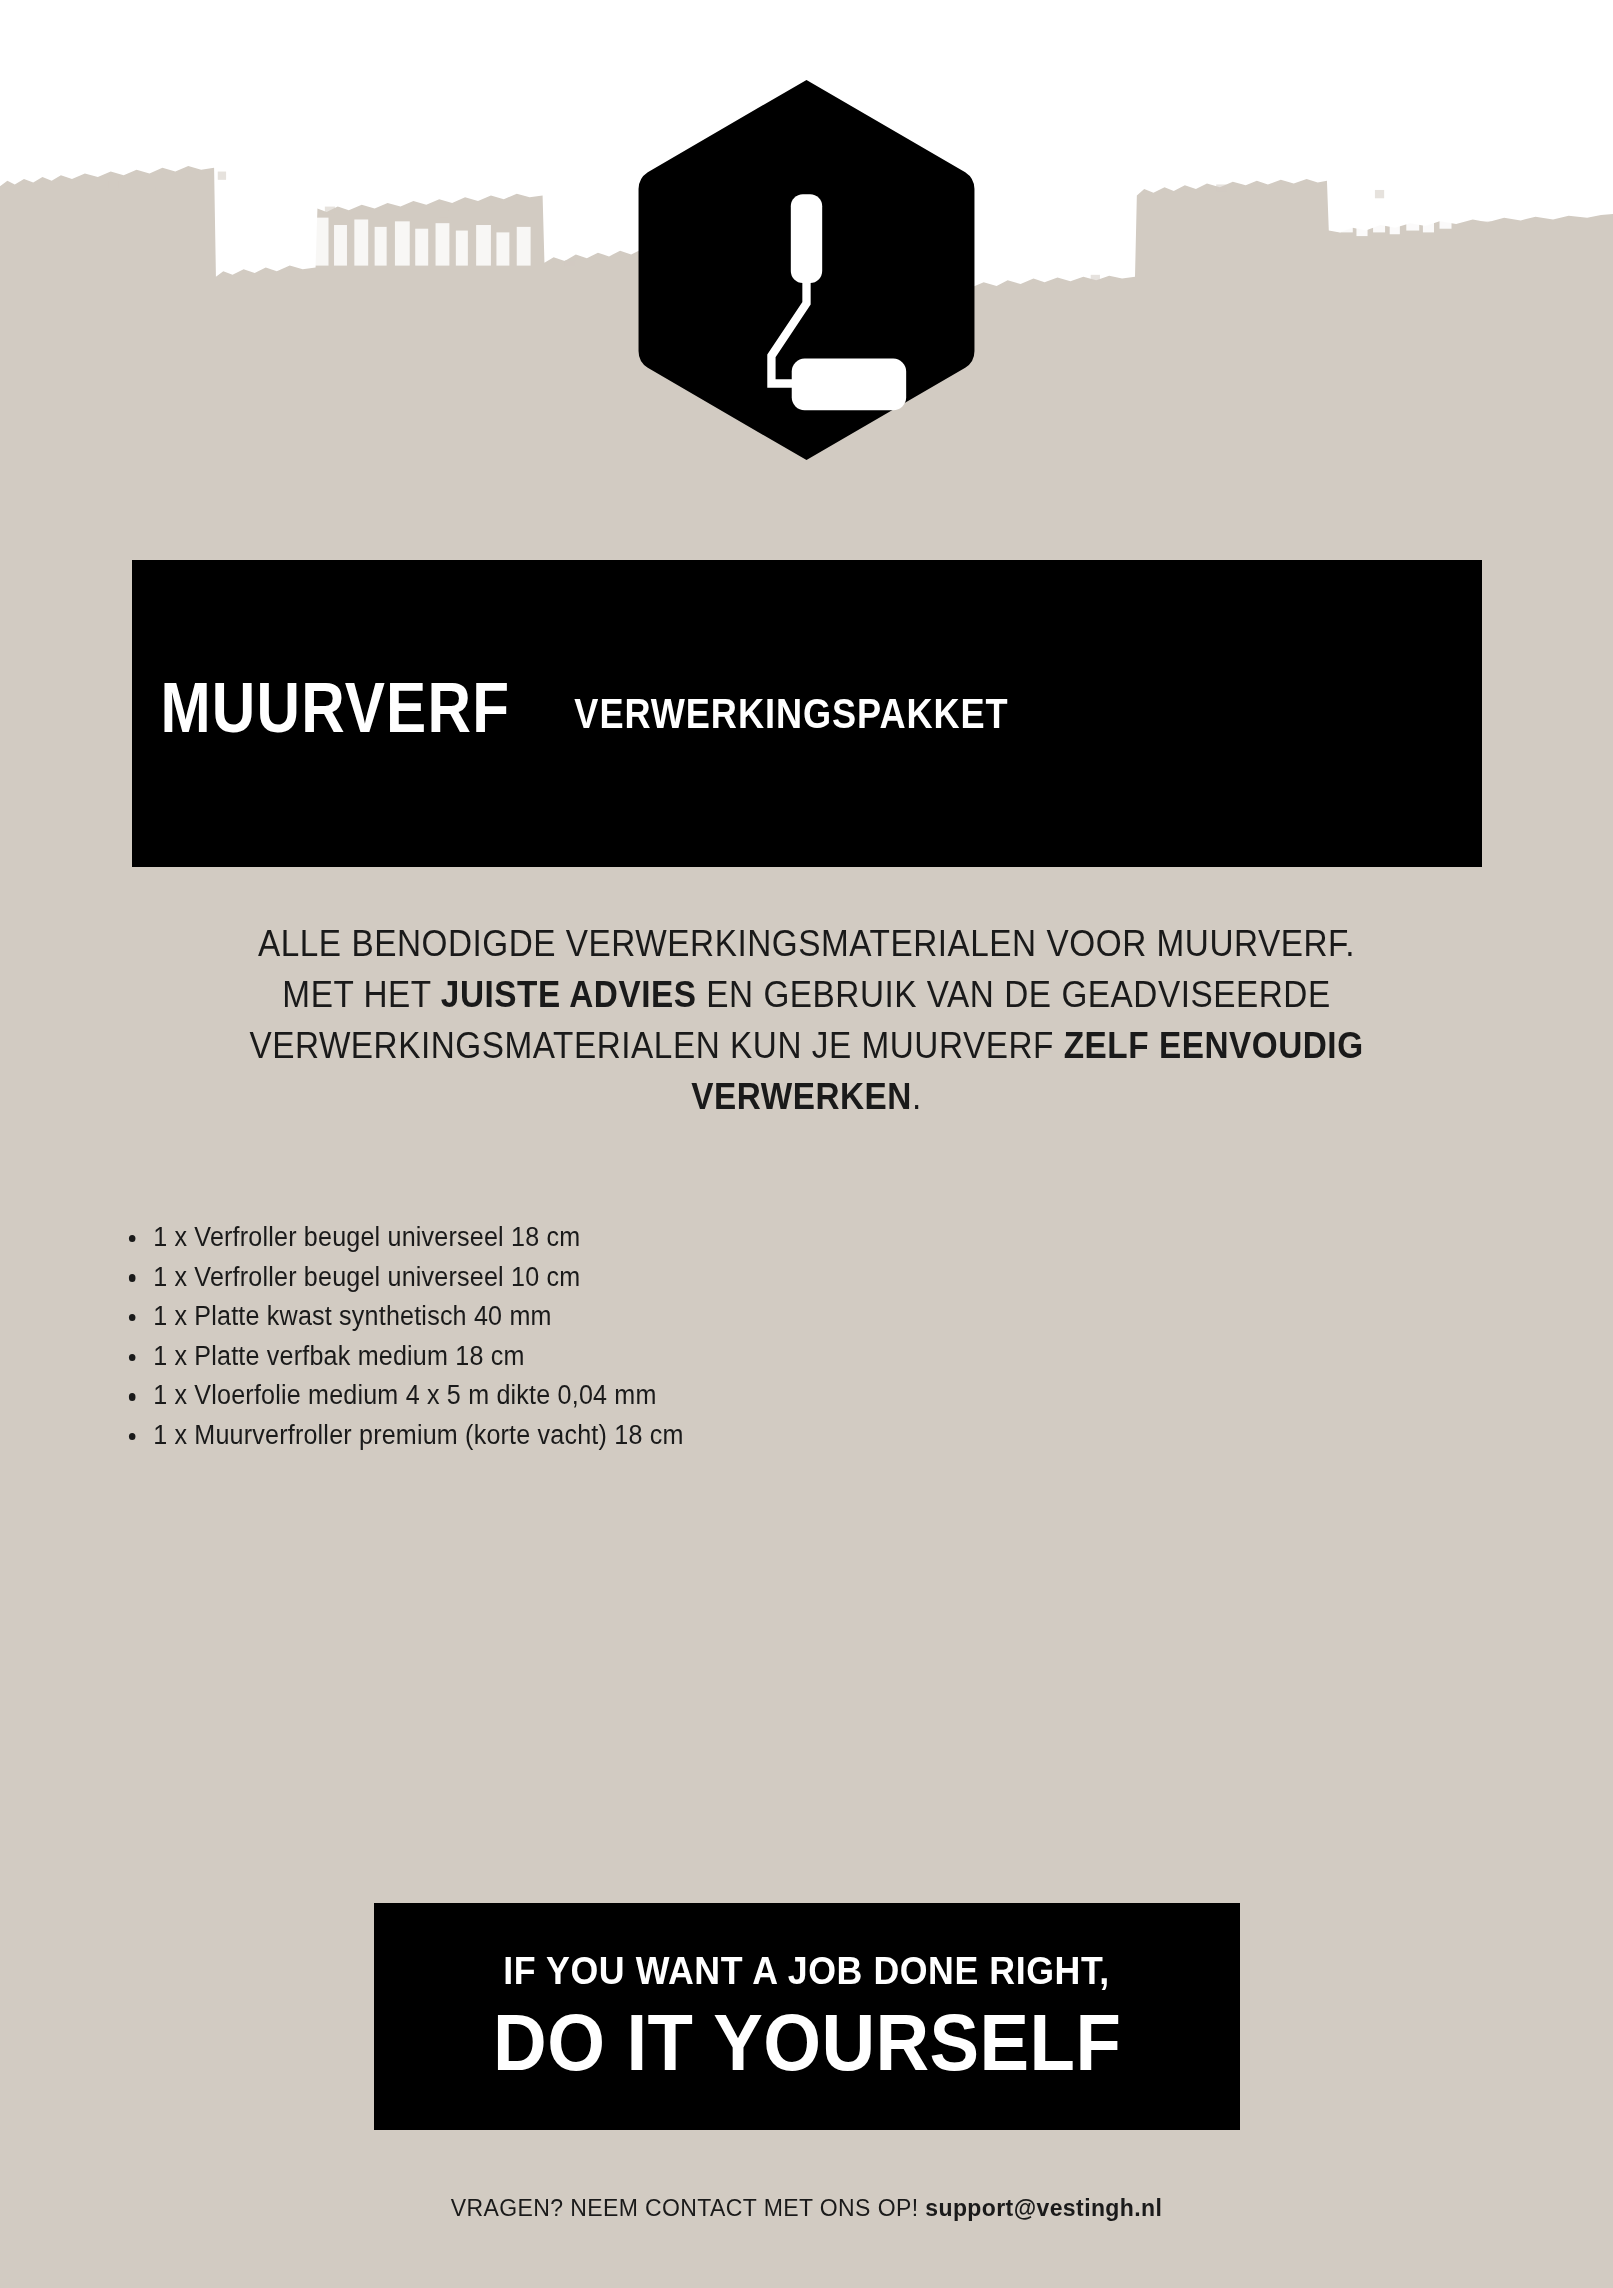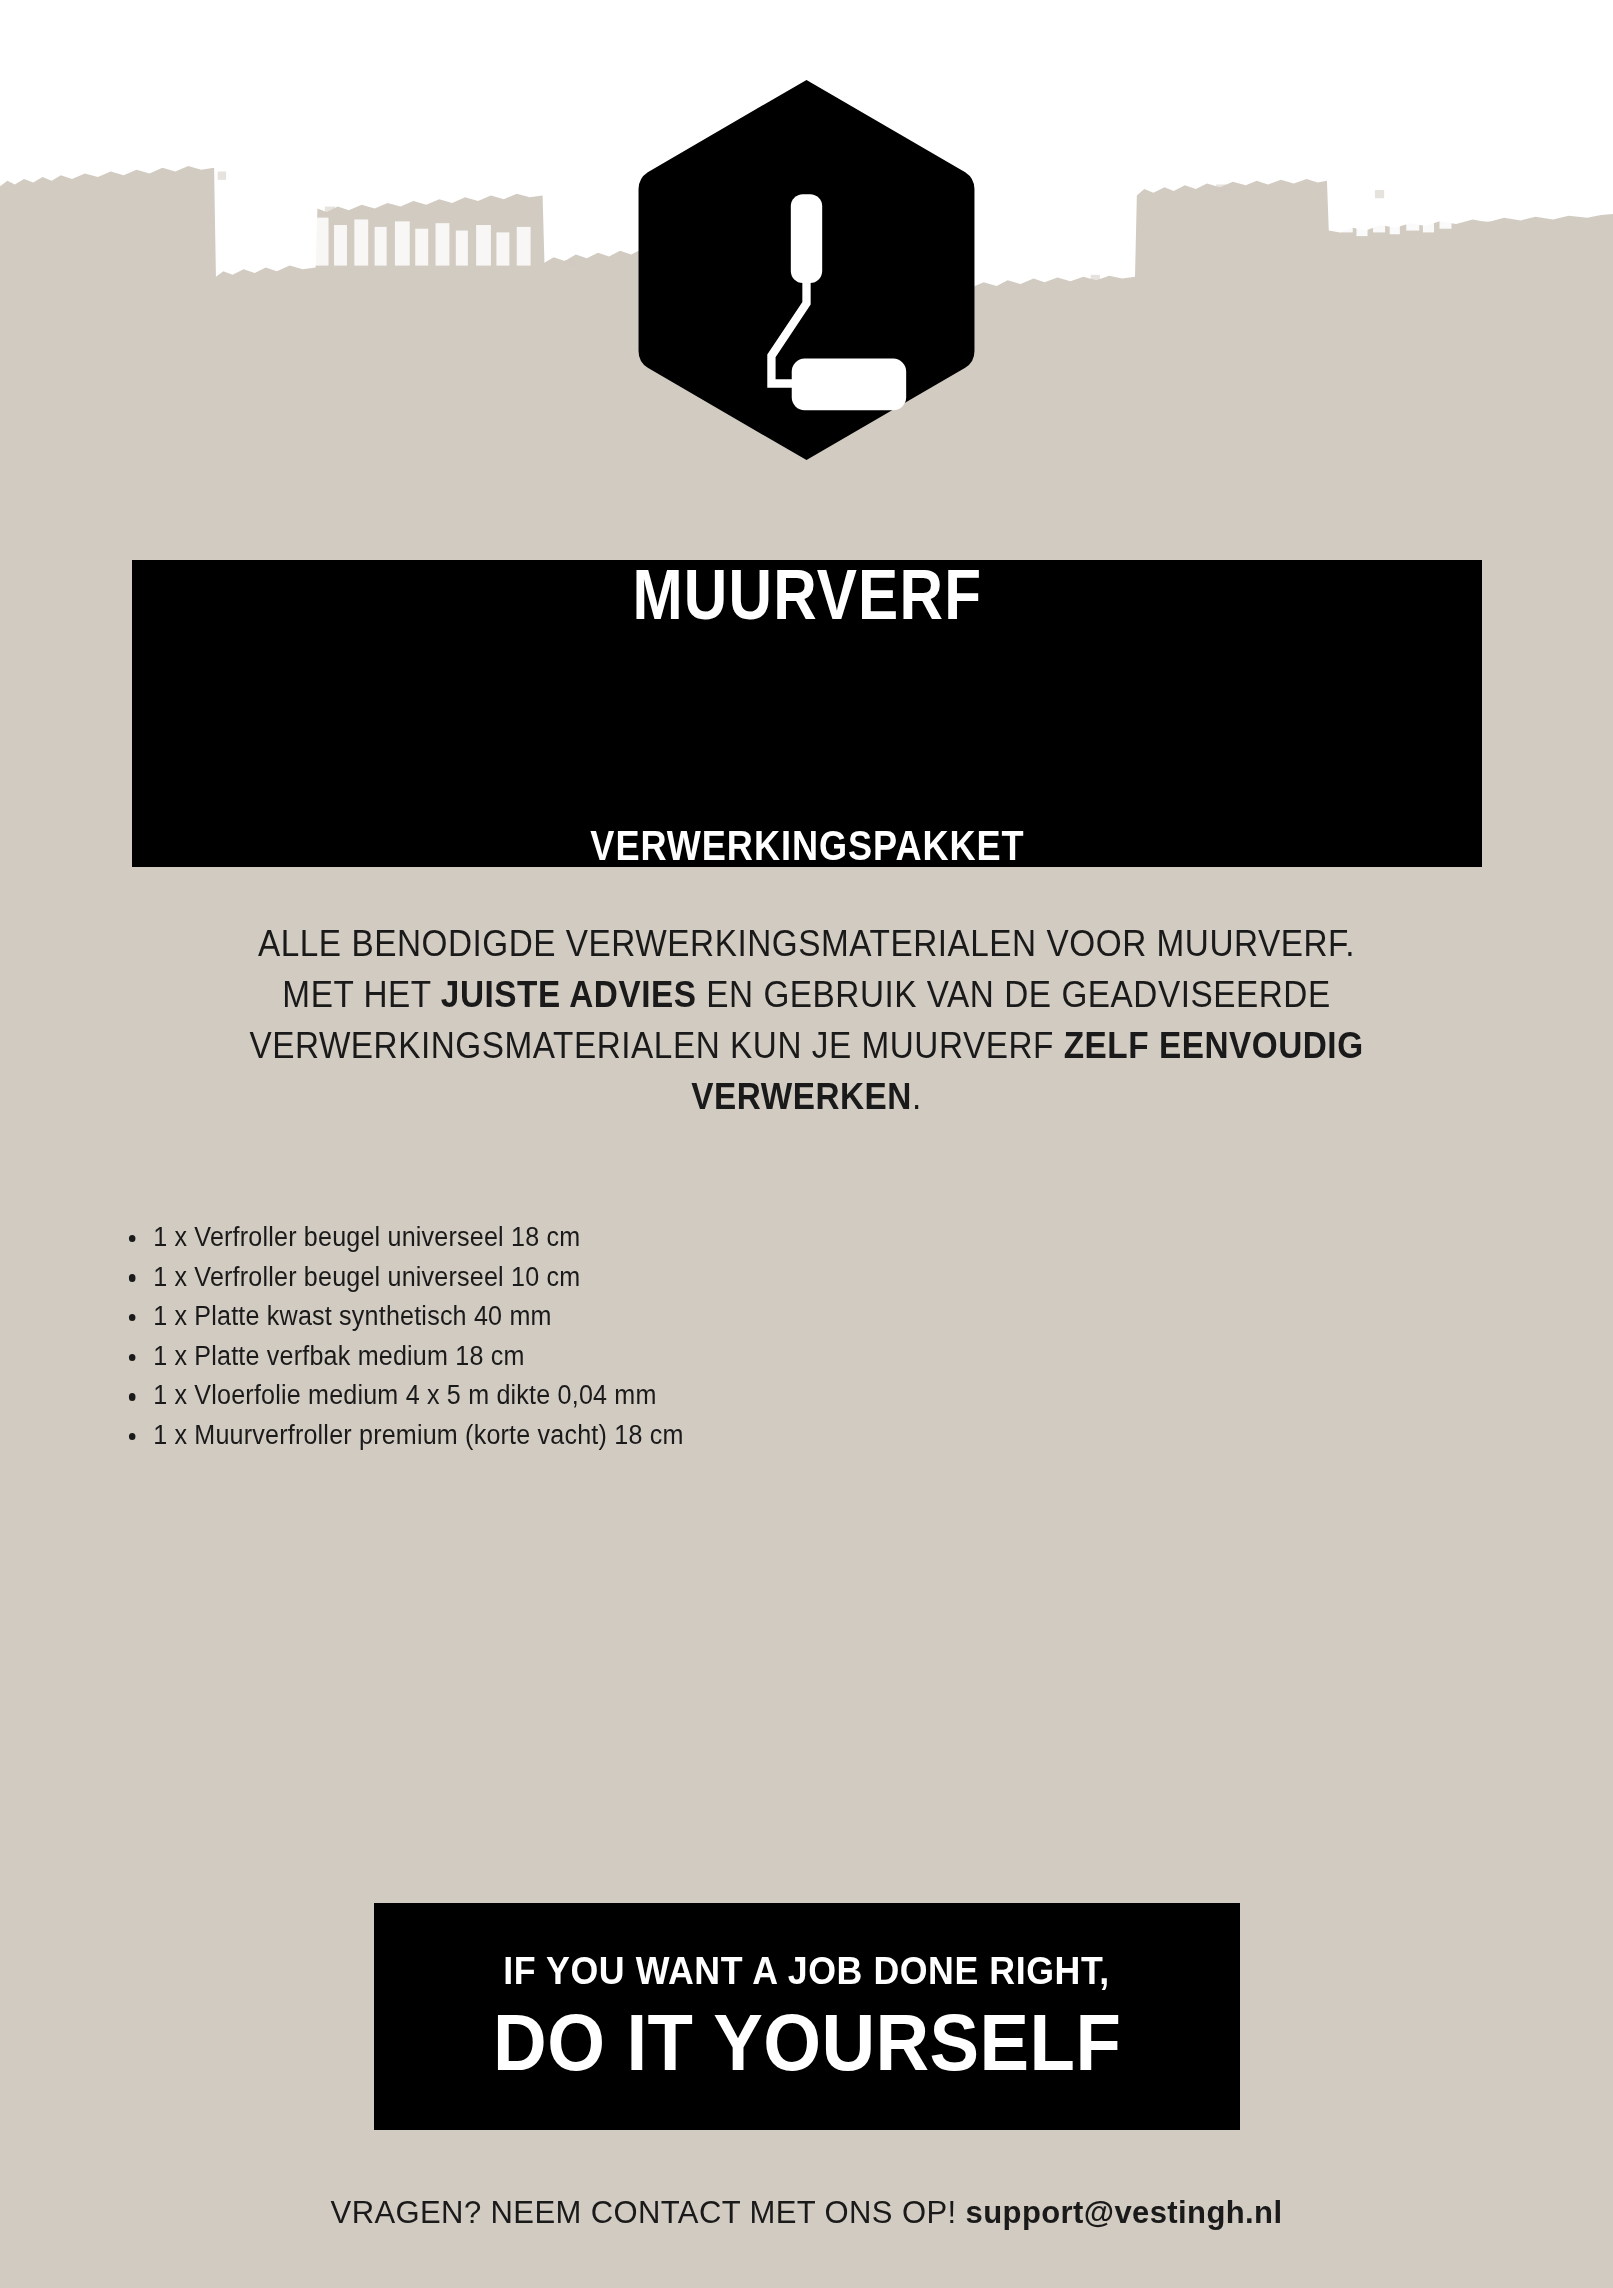--- a/index.html
+++ b/index.html
@@ -46,23 +46,23 @@
 
   
   #title-box {
     position: absolute;
     left: 132px;
     top: 560px;
     width: 1350px;
     height: 307px;
     background: #000000;
     display: flex;
-    flex-direction: column;
+    flex-direction: row;
     align-items: center;
-    justify-content: space-between;
+    justify-content: flex-start;
   }
   #title-main {
     color: #ffffff;
     font-family: "Liberation Sans Narrow", "Liberation Sans", sans-serif;
     font-weight: 700;
     font-size: 70px;
     letter-spacing: 1.4px;
     line-height: 1.0;
     transform: scaleX(0.86);
     transform-origin: center;
@@ -175,21 +175,21 @@
 
   
   #footer {
     position: absolute;
     left: 0;
     top: 2195px;
     width: 1613px;
     text-align: center;
     color: #1a1a1a;
     font-family: "Liberation Sans Narrow", "Liberation Sans", sans-serif;
-    font-size: 31px;
+    font-size: 23px;
     letter-spacing: 0.4px;
     white-space: nowrap;
   }
   #footer .email { font-weight: 700; }
 </style>
 </head>
 <body>
 
 <div id="poster">
 

